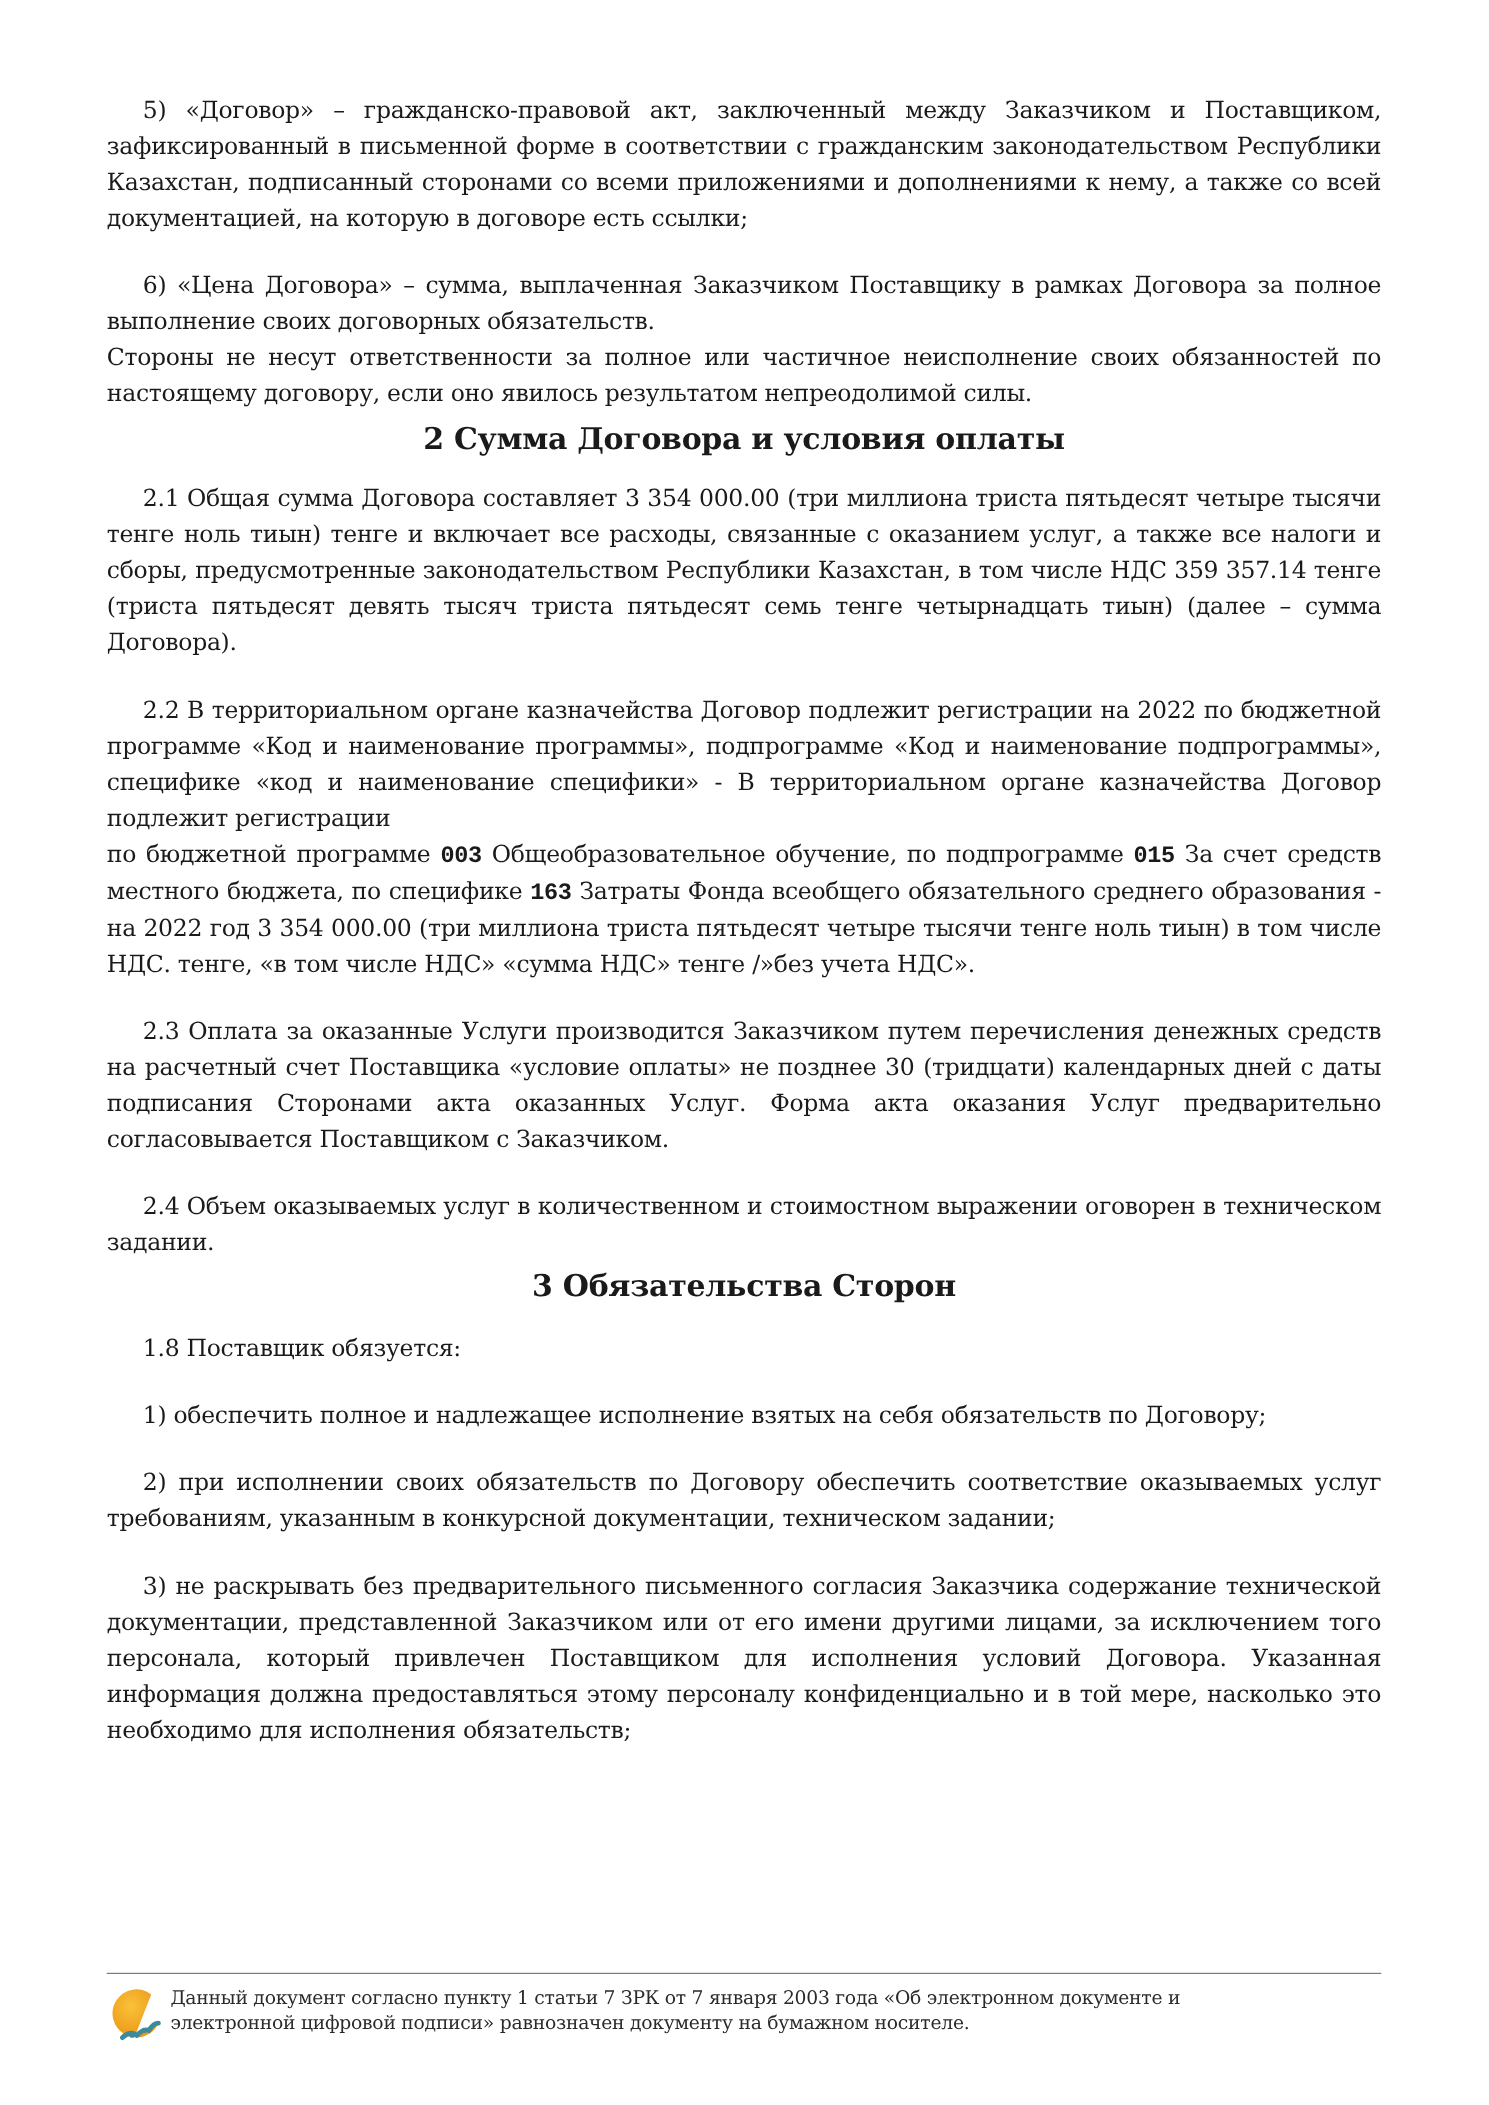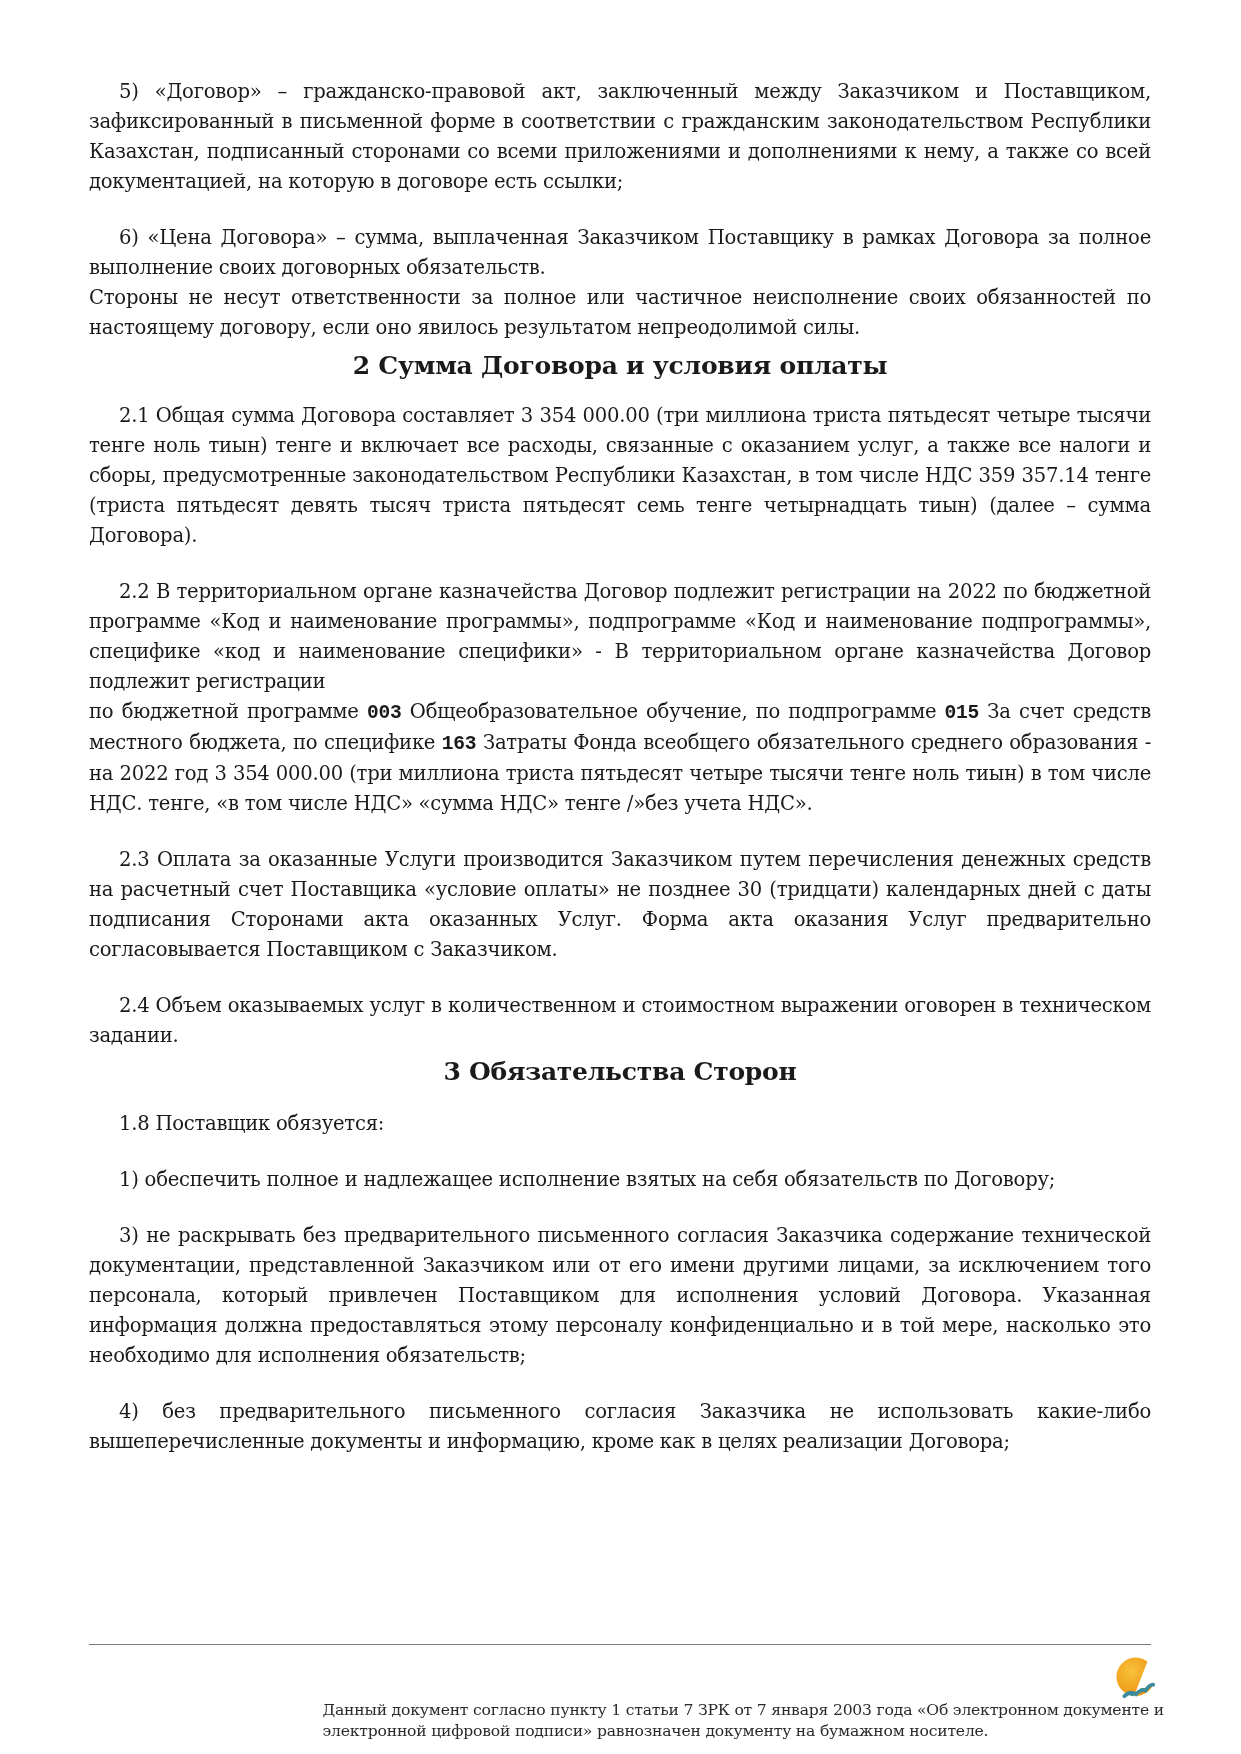--- a/index.html
+++ b/index.html
@@ -44,26 +44,25 @@
   .footer-rule {
     position: absolute;
     left: 89px;
     top: 1644px;
     width: 1062px;
     height: 0;
     border-top: 1.5px solid #7a7a7a;
   }
   .footer {
     position: absolute;
-    left: 104px;
+    left: 88px;
     top: 1650px;
     width: 1060px;
     display: flex;
-    align-items: flex-end;
-    flex-direction: column;
+    align-items: center;
   }
   .footer-logo {
     width: 48px;
     height: 50px;
     flex: 0 0 48px;
     margin-right: 6px;
     margin-top: 2px;
   }
   .footer-text {
     font-family: "DejaVu Serif", serif;
@@ -92,22 +91,22 @@
 
   <p class="para">2.3 Оплата за оказанные Услуги производится Заказчиком путем перечисления денежных средств на расчетный счет Поставщика «условие оплаты» не позднее 30 (тридцати) календарных дней с даты подписания Сторонами акта оказанных Услуг. Форма акта оказания Услуг предварительно согласовывается Поставщиком с Заказчиком.</p>
 
   <p class="para" style="margin-bottom:6px">2.4 Объем оказываемых услуг в количественном и стоимостном выражении оговорен в техническом задании.</p>
 
   <div class="heading h3">3 Обязательства Сторон</div>
 
   <p class="para">1.8 Поставщик обязуется:</p>
 
   <p class="para">1) обеспечить полное и надлежащее исполнение взятых на себя обязательств по Договору;</p>
+  <p class="para">2) при исполнении своих обязательств по Договору обеспечить соответствие оказываемых услуг требованиям, указанным в конкурсной документации, техническом задании;</p>
   <p class="para">3) не раскрывать без предварительного письменного согласия Заказчика содержание технической документации, представленной Заказчиком или от его имени другими лицами, за исключением того персонала, который привлечен Поставщиком для исполнения условий Договора. Указанная информация должна предоставляться этому персоналу конфиденциально и в той мере, насколько это необходимо для исполнения обязательств;</p>
-  <p class="para">4) без предварительного письменного согласия Заказчика не использовать какие-либо вышеперечисленные документы и информацию, кроме как в целях реализации Договора;</p>
 
 </div>
 
 <div class="footer-rule"></div>
 
 <div class="footer">
   <svg class="footer-logo" viewBox="0 0 48 50">
     <defs>
       <radialGradient id="sunGrad" cx="40%" cy="35%" r="70%">
         <stop offset="0%" stop-color="#f9c23a"></stop>

